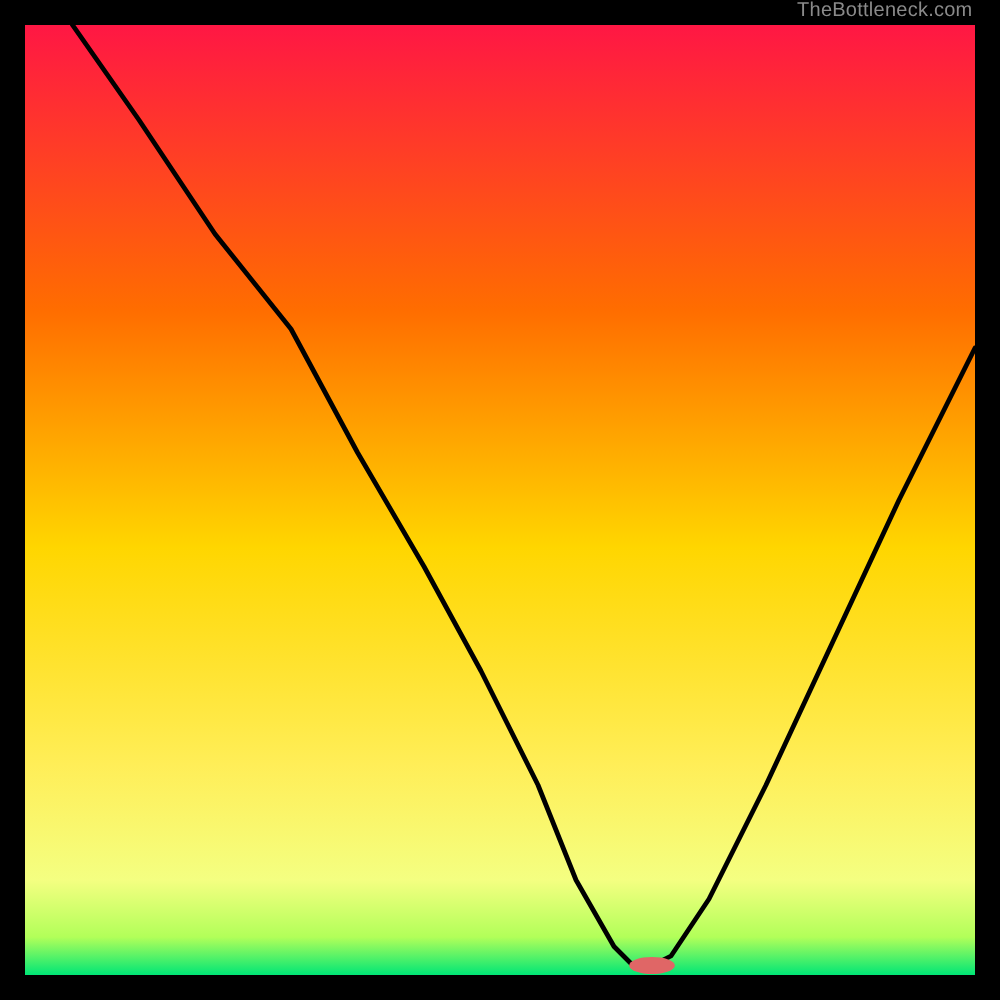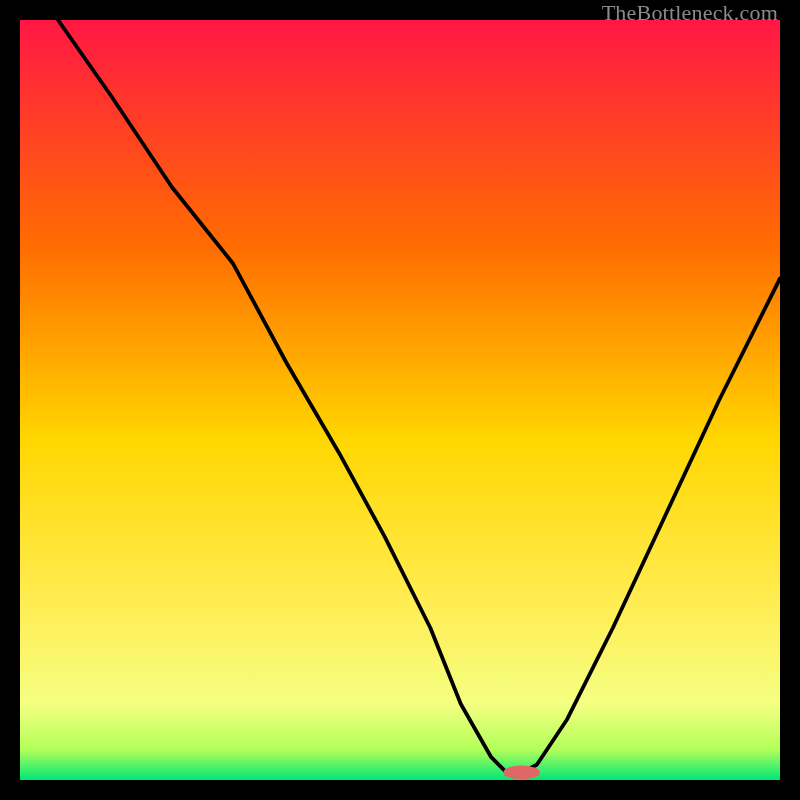--- a/index.html
+++ b/index.html
@@ -38,22 +38,22 @@
     left: 0;
     top: 0;
     width: 100%;
     height: 100%;
     overflow: visible;
   }
   .watermark {
     position: absolute;
     top: 0px;
     right: 22px;
-    font-family: Liberation Serif, serif;
-    font-size: 22px;
+    font-family: Liberation Sans, sans-serif;
+    font-size: 16px;
     color: #8a8a8a;
     font-weight: 500;
     letter-spacing: 0.2px;
     user-select: none;
   }
 </style>
 </head>
 <body>
 
 <div class="frame">

